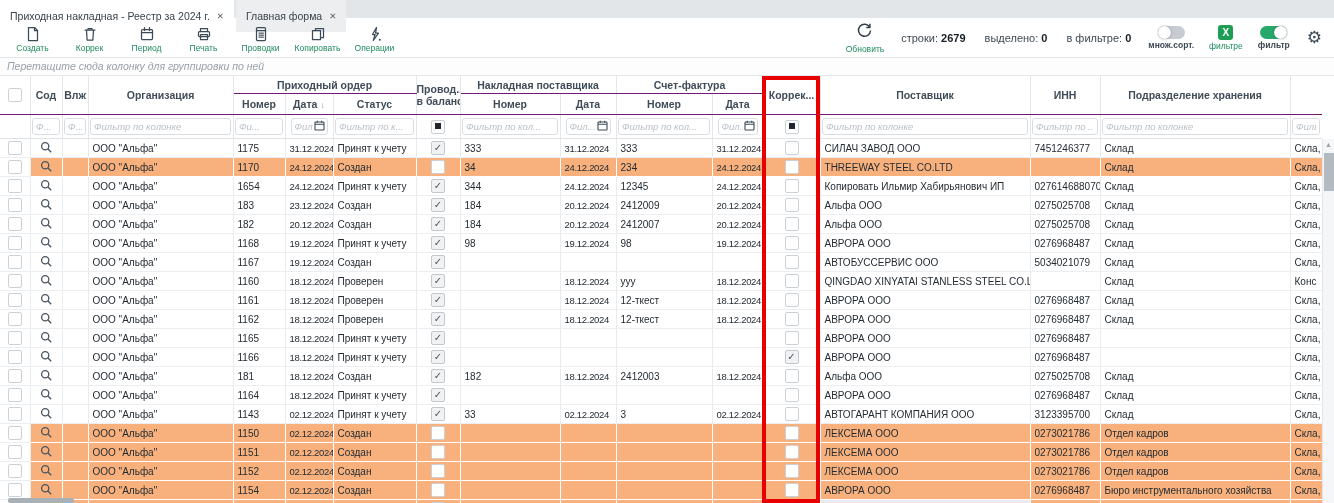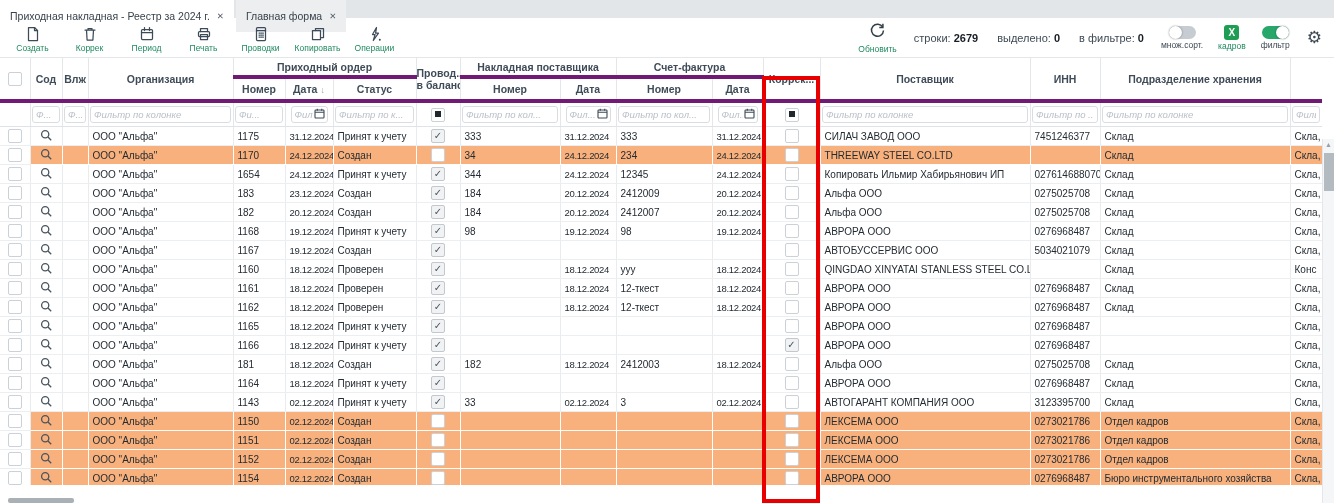--- a/index.html
+++ b/index.html
@@ -16,40 +16,40 @@
   
   .toolbar{height:39px;display:flex;align-items:center;border-bottom:1px solid #e3e7ea;
            background:#fff;padding-left:4px;}
   .tbtns{display:flex;align-items:flex-end;height:100%;}
   .tbtn{width:57px;height:36px;display:flex;flex-direction:column;align-items:center;
         justify-content:center;cursor:pointer;}
   .tbtn svg{display:block;}
   .lbl{font-size:8.5px;margin-top:1px;color:#1e8a5e;white-space:nowrap;}
   .tright{margin-left:auto;display:flex;align-items:center;gap:17px;padding-right:12px;}
   .ctrl{display:flex;flex-direction:column;align-items:center;cursor:pointer;}
-  .ctrl .dark{color:#3e4954;}
+  .ctrl .dark{color:#3e4954;font-weight:bold;}
   .stats{display:flex;gap:19px;font-size:11px;color:#3e4954;align-items:center;}
   .stat b{color:#161d24;}
   .toggle{width:27px;height:13px;border-radius:7px;background:#c6ccd2;position:relative;}
   .toggle.on{background:#28a76a;}
   .toggle .knob{position:absolute;top:0;width:13px;height:13px;border-radius:50%;
         background:#fff;box-shadow:0 0 2px rgba(0,0,0,.45);}
   .toggle .knob{left:0;} .toggle.on .knob{left:auto;right:0;}
   .xlicon{width:15px;height:15px;background:#1e9e55;border-radius:3px;color:#fff;
         font-size:10px;font-weight:bold;display:flex;align-items:center;justify-content:center;}
   .gear{font-size:17px;color:#3e4954;cursor:pointer;line-height:1;}
 
   
   .grouphint{height:17px;line-height:17px;border-bottom:1px solid #e3e7ea;background:#fdfdfe;
         font-size:10.5px;font-style:italic;color:#99a1a9;padding-left:7px;}
 
   
   .gridwrap{width:1322px;height:427px;overflow:hidden;}
   table.grid{width:1322px;table-layout:fixed;border-collapse:collapse;}
-  .grid th{border-right:1px solid #e3e7ea;border-bottom:4px solid #701a75;background:#fff;
+  .grid th{border-right:1px solid #e3e7ea;border-bottom:1px solid #701a75;background:#fff;
         font-size:10.5px;font-weight:bold;color:#3f4c58;overflow:hidden;white-space:nowrap;
         padding:0;text-align:center;vertical-align:middle;}
   .grid tr.grow th{height:17px;}
   .grid tr.trow th{height:20px;margin-left:16px;}
   .grid tr.frow th{height:23px;border-bottom:1px solid #dfe3e7;}
   .sorticon{font-size:9px;color:#9aa1a8;font-weight:normal;margin-left:3px;}
 
   .grid input{width:calc(100% - 11px);height:15px;border:1px solid #d9dde2;border-radius:3px;
         font-family:"Liberation Sans",sans-serif;font-size:9.5px;color:#444;padding:0 3px;
         font-style:italic;display:block;margin:0 auto;background:#fff;}
@@ -180,33 +180,34 @@
         </div>
       <div class="tright" style="gap:15px;padding:0;margin:0;" id="ctrls">
           <div class="ctrl">
             <span class="toggle ">
               <span class="knob"></span>
             </span>
             <span class="lbl dark">множ.сорт.</span>
           </div>
           <div class="ctrl">
             <span class="xlicon">X</span>
-            <span class="lbl">кадров</span>
+            <span class="lbl">фильтре</span>
           </div>
           <div class="ctrl">
             <span class="toggle on">
               <span class="knob"></span>
             </span>
             <span class="lbl dark">фильтр</span>
           </div>
         </div>
       <span class="gear">⚙</span>
     </div>
   </div>
 
+  <div class="grouphint">Перетащите сюда колонку для группировки по ней</div>
 
   <div class="gridwrap">
     <table class="grid">
       <colgroup id="cg">
           <col style="width:30px">
           <col style="width:32px">
           <col style="width:26px">
           <col style="width:145px">
           <col style="width:52px">
           <col style="width:48px">

